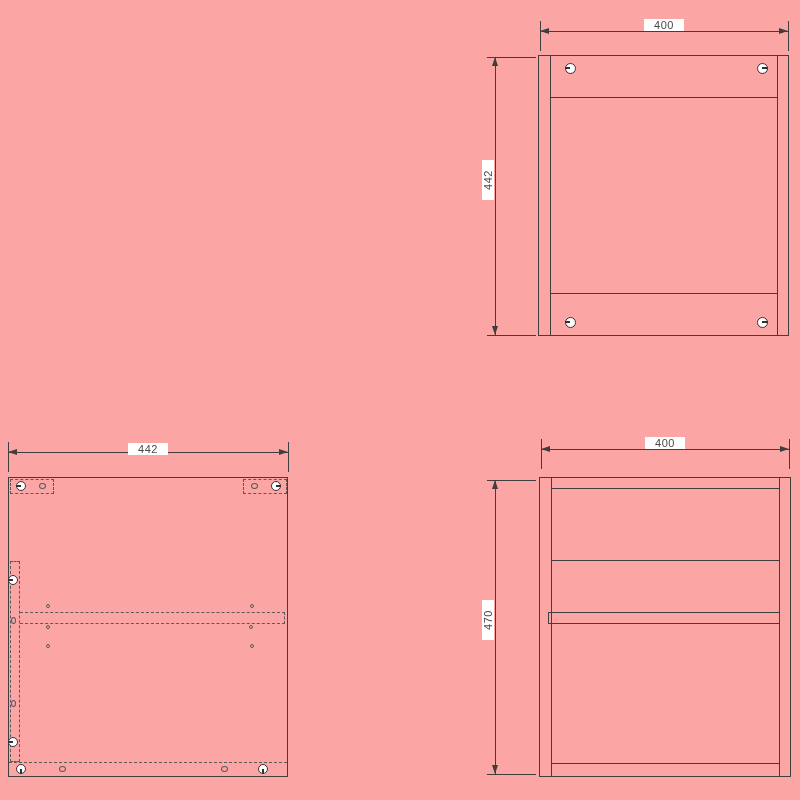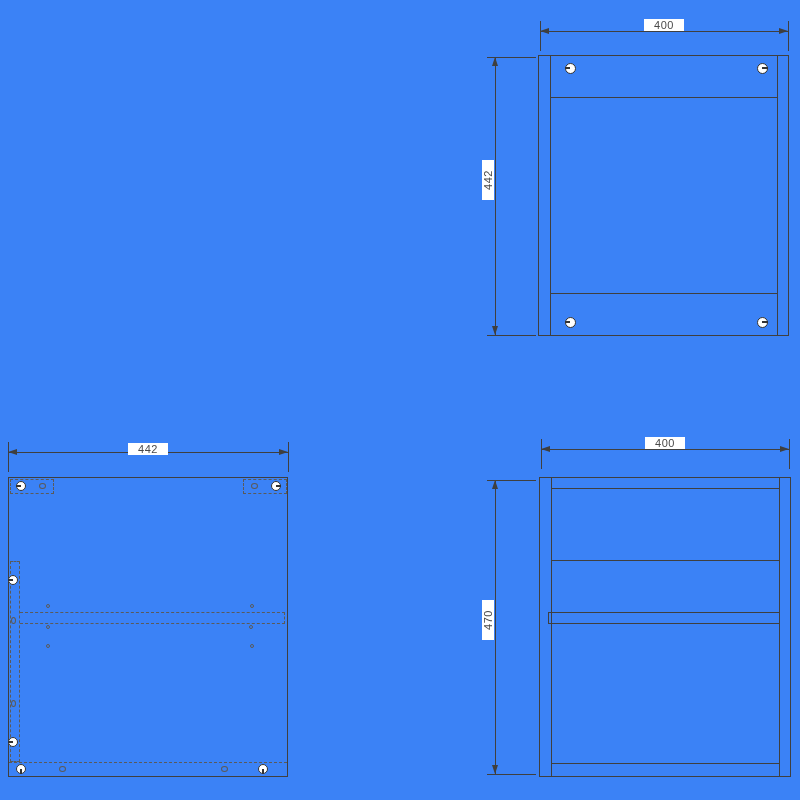--- a/index.html
+++ b/index.html
@@ -2,21 +2,21 @@
 <html><head>
 <meta charset="utf-8">
 <style>
   :root{
     --line:#3f3f3f;
     --dash:#5a5a5a;
     --txt:#4a4a4a;
   }
   html,body{margin:0;padding:0;background:#fff;}
   .canvas{
-    position:relative;width:800px;height:800px;background:#3b82f6;overflow:hidden;
+    position:relative;width:800px;height:800px;background:#fca5a5;overflow:hidden;
     font-family:"Liberation Sans", sans-serif;
   }
   .rect{position:absolute;box-sizing:border-box;border:1px solid var(--line);background:transparent;}
   .vline{position:absolute;width:1px;background:var(--line);}
   .hline{position:absolute;height:1px;background:var(--line);}
   .dash-rect{position:absolute;box-sizing:border-box;border:1px dashed var(--dash);}
   .dash-rect.no-left{border-left:none;}
   .dash-h{position:absolute;height:0;border-top:1px dashed var(--dash);}
   .band{position:absolute;box-sizing:border-box;border:1px solid var(--line);}
   .dim-label{

